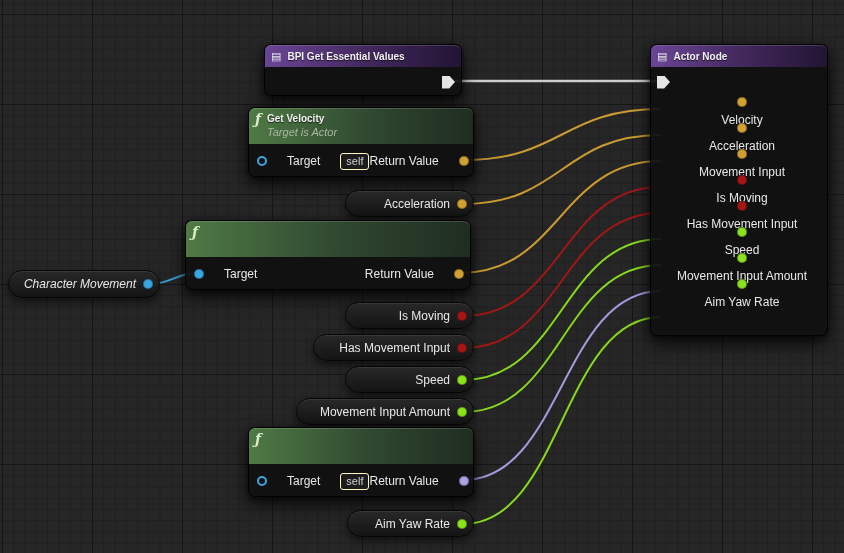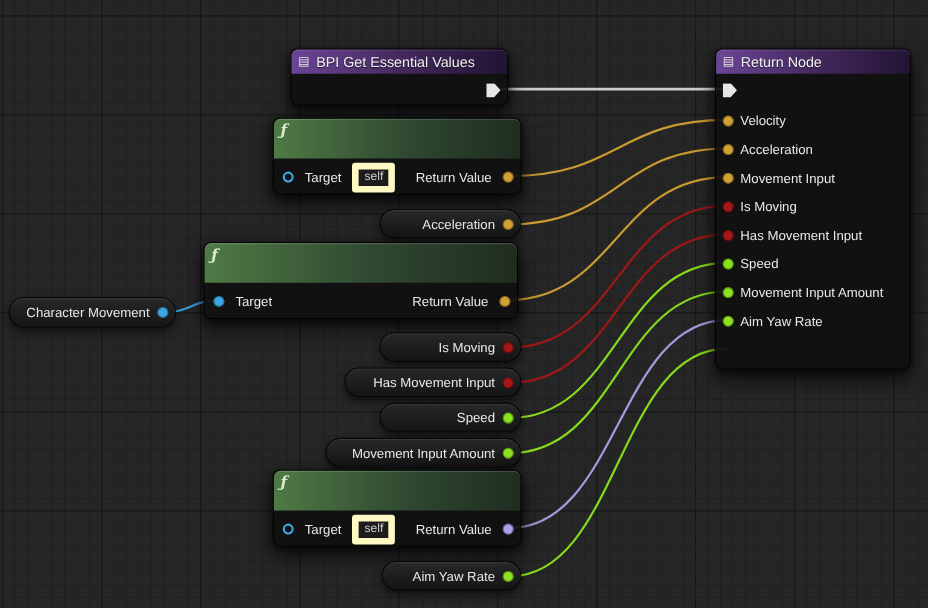--- a/index.html
+++ b/index.html
@@ -38,49 +38,49 @@
   .hdr{
     display:flex;align-items:center;
     border-radius:6px 6px 0 0;
     box-shadow:inset 0 1px 0 rgba(255,255,255,0.15);
     padding:0 8px 0 6px;
   }
   .hdr.single{height:22px;}
   .hdr.double{height:36px;align-items:flex-start;padding-top:3px;}
   .hdr.green{background:linear-gradient(90deg,#4f7a45,#2f4730 55%,#1f2d20);}
   .hdr.purple{background:linear-gradient(90deg,#6b4596,#44295e 50%,#221434);}
-  .title{font-size:13px;font-weight:normal;color:#f2f2f2;text-shadow:0 1px 1px rgba(0,0,0,.7);line-height:15px;white-space:nowrap;}
+  .title{font-size:10px;font-weight:bold;color:#f2f2f2;text-shadow:0 1px 1px rgba(0,0,0,.7);line-height:15px;white-space:nowrap;}
   .subtitle{font-size:11px;font-style:italic;color:#a9b7a0;line-height:13px;white-space:nowrap;}
   .ficon{
     font-family:"DejaVu Serif",serif;font-style:italic;font-weight:bold;
     font-size:14px;color:#d8ecc8;margin:1px 6px 0 0;line-height:15px;
   }
   .nicon{font-size:11px;color:#e6e6e6;margin-right:6px;line-height:22px;}
 
   .body-row{display:flex;align-items:center;justify-content:space-between;height:34px;padding:0 6px 0 8px;}
-  .pside{display:flex;align-items:center;gap:10px;}
+  .pside{display:flex;align-items:center;gap:20px;}
   .plabel{font-size:12px;color:#e8e8e8;white-space:nowrap;}
   .selfbox{
-    border:6px solid #fef9c3;border-radius:3px;background:#1c1c1c;
+    border:1px solid #fef9c3;border-radius:3px;background:#1c1c1c;
     font-size:11px;color:#cfcfcf;padding:0 5px;line-height:15px;text-align:right;
   }
   .pin{width:10px;height:10px;border-radius:50%;flex:0 0 auto;box-shadow:inset 0 0 0 1px rgba(0,0,0,.35);}
   .pin.hollow{width:10px;height:10px;background:transparent !important;border:2px solid #3aa7e0;box-shadow:none;}
   .c-vector{background:#d2a133;}
   .c-bool{background:#a61616;}
   .c-float{background:#8ce21e;}
   .c-object{background:#3aa7e0;}
   .c-rotator{background:#a8a2e8;}
   .execpin{
     width:13px;height:13px;flex:0 0 auto;background:#e6e6e6;
     clip-path:polygon(0 0,55% 0,100% 50%,55% 100%,0 100%);
   }
   .exec-out-row{display:flex;align-items:center;justify-content:flex-end;height:30px;padding-right:6px;}
   .exec-in-row{display:flex;align-items:center;height:30px;padding-left:6px;}
-  .prow-in{display:flex;align-items:center;gap:6px;height:26px;padding-left:6px;}
+  .prow-in{display:flex;align-items:center;gap:6px;height:26px;padding-left:6px;flex-direction:column;}
   .return-body{padding-bottom:6px;}
 
   .pill{
     position:absolute;z-index:2;
     display:flex;align-items:center;justify-content:flex-end;gap:7px;
     background:linear-gradient(180deg,#282828,#141414);
     border:1px solid #060606;border-radius:14px;
     box-shadow:0 4px 8px rgba(0,0,0,0.55), inset 0 1px 0 rgba(255,255,255,0.08);
     padding:0 6px 0 10px;color:#e6e6e6;
   }
@@ -110,21 +110,21 @@
       <div class="title">BPI Get Essential Values</div>
     </div>
     <div class="exec-out-row">
       <span class="execpin"></span>
     </div>
   </div>
 
   <div class="node return-body" style="left:650px;top:44px;width:178px;height:292px;">
     <div class="hdr purple single">
       <span class="nicon">▤</span>
-      <div class="title">Return Node</div>
+      <div class="title">Actor Node</div>
     </div>
     <div class="exec-in-row">
       <span class="execpin"></span>
     </div>
     <div class="prow-in">
       <span class="pin c-vector"></span>
       <span class="plabel">Velocity</span>
     </div>
     <div class="prow-in">
       <span class="pin c-vector"></span>
@@ -152,20 +152,24 @@
     </div>
     <div class="prow-in">
       <span class="pin c-float"></span>
       <span class="plabel">Aim Yaw Rate</span>
     </div>
   </div>
 
   <div class="node" style="left:248px;top:107px;width:226px;height:70px;">
     <div class="hdr green double">
       <span class="ficon">ƒ</span>
+      <div>
+        <div class="title">Get Velocity</div>
+        <div class="subtitle">Target is Actor</div>
+      </div>
     </div>
     <div class="body-row">
       <div class="pside">
         <span class="pin hollow"></span>
         <span class="plabel">Target</span>
         <span class="selfbox">self</span>
       </div>
       <div class="pside">
         <span class="plabel">Return Value</span>
         <span class="pin c-vector"></span>
@@ -187,21 +191,21 @@
         <span class="pin c-object"></span>
         <span class="plabel">Target</span>
       </div>
       <div class="pside">
         <span class="plabel">Return Value</span>
         <span class="pin c-vector"></span>
       </div>
     </div>
   </div>
 
-  <div class="pill" style="left:8px;top:270px;width:152px;height:28px;">
+  <div class="pill" style="left:8px;top:270px;width:152px;height:28px;font-style:italic;">
     <span class="plabel">Character Movement</span>
     <span class="pin c-object"></span>
   </div>
 
   <div class="pill" style="left:345px;top:302px;width:129px;height:27px;">
     <span class="plabel">Is Moving</span>
     <span class="pin c-bool"></span>
   </div>
 
   <div class="pill" style="left:313px;top:334px;width:161px;height:27px;">

